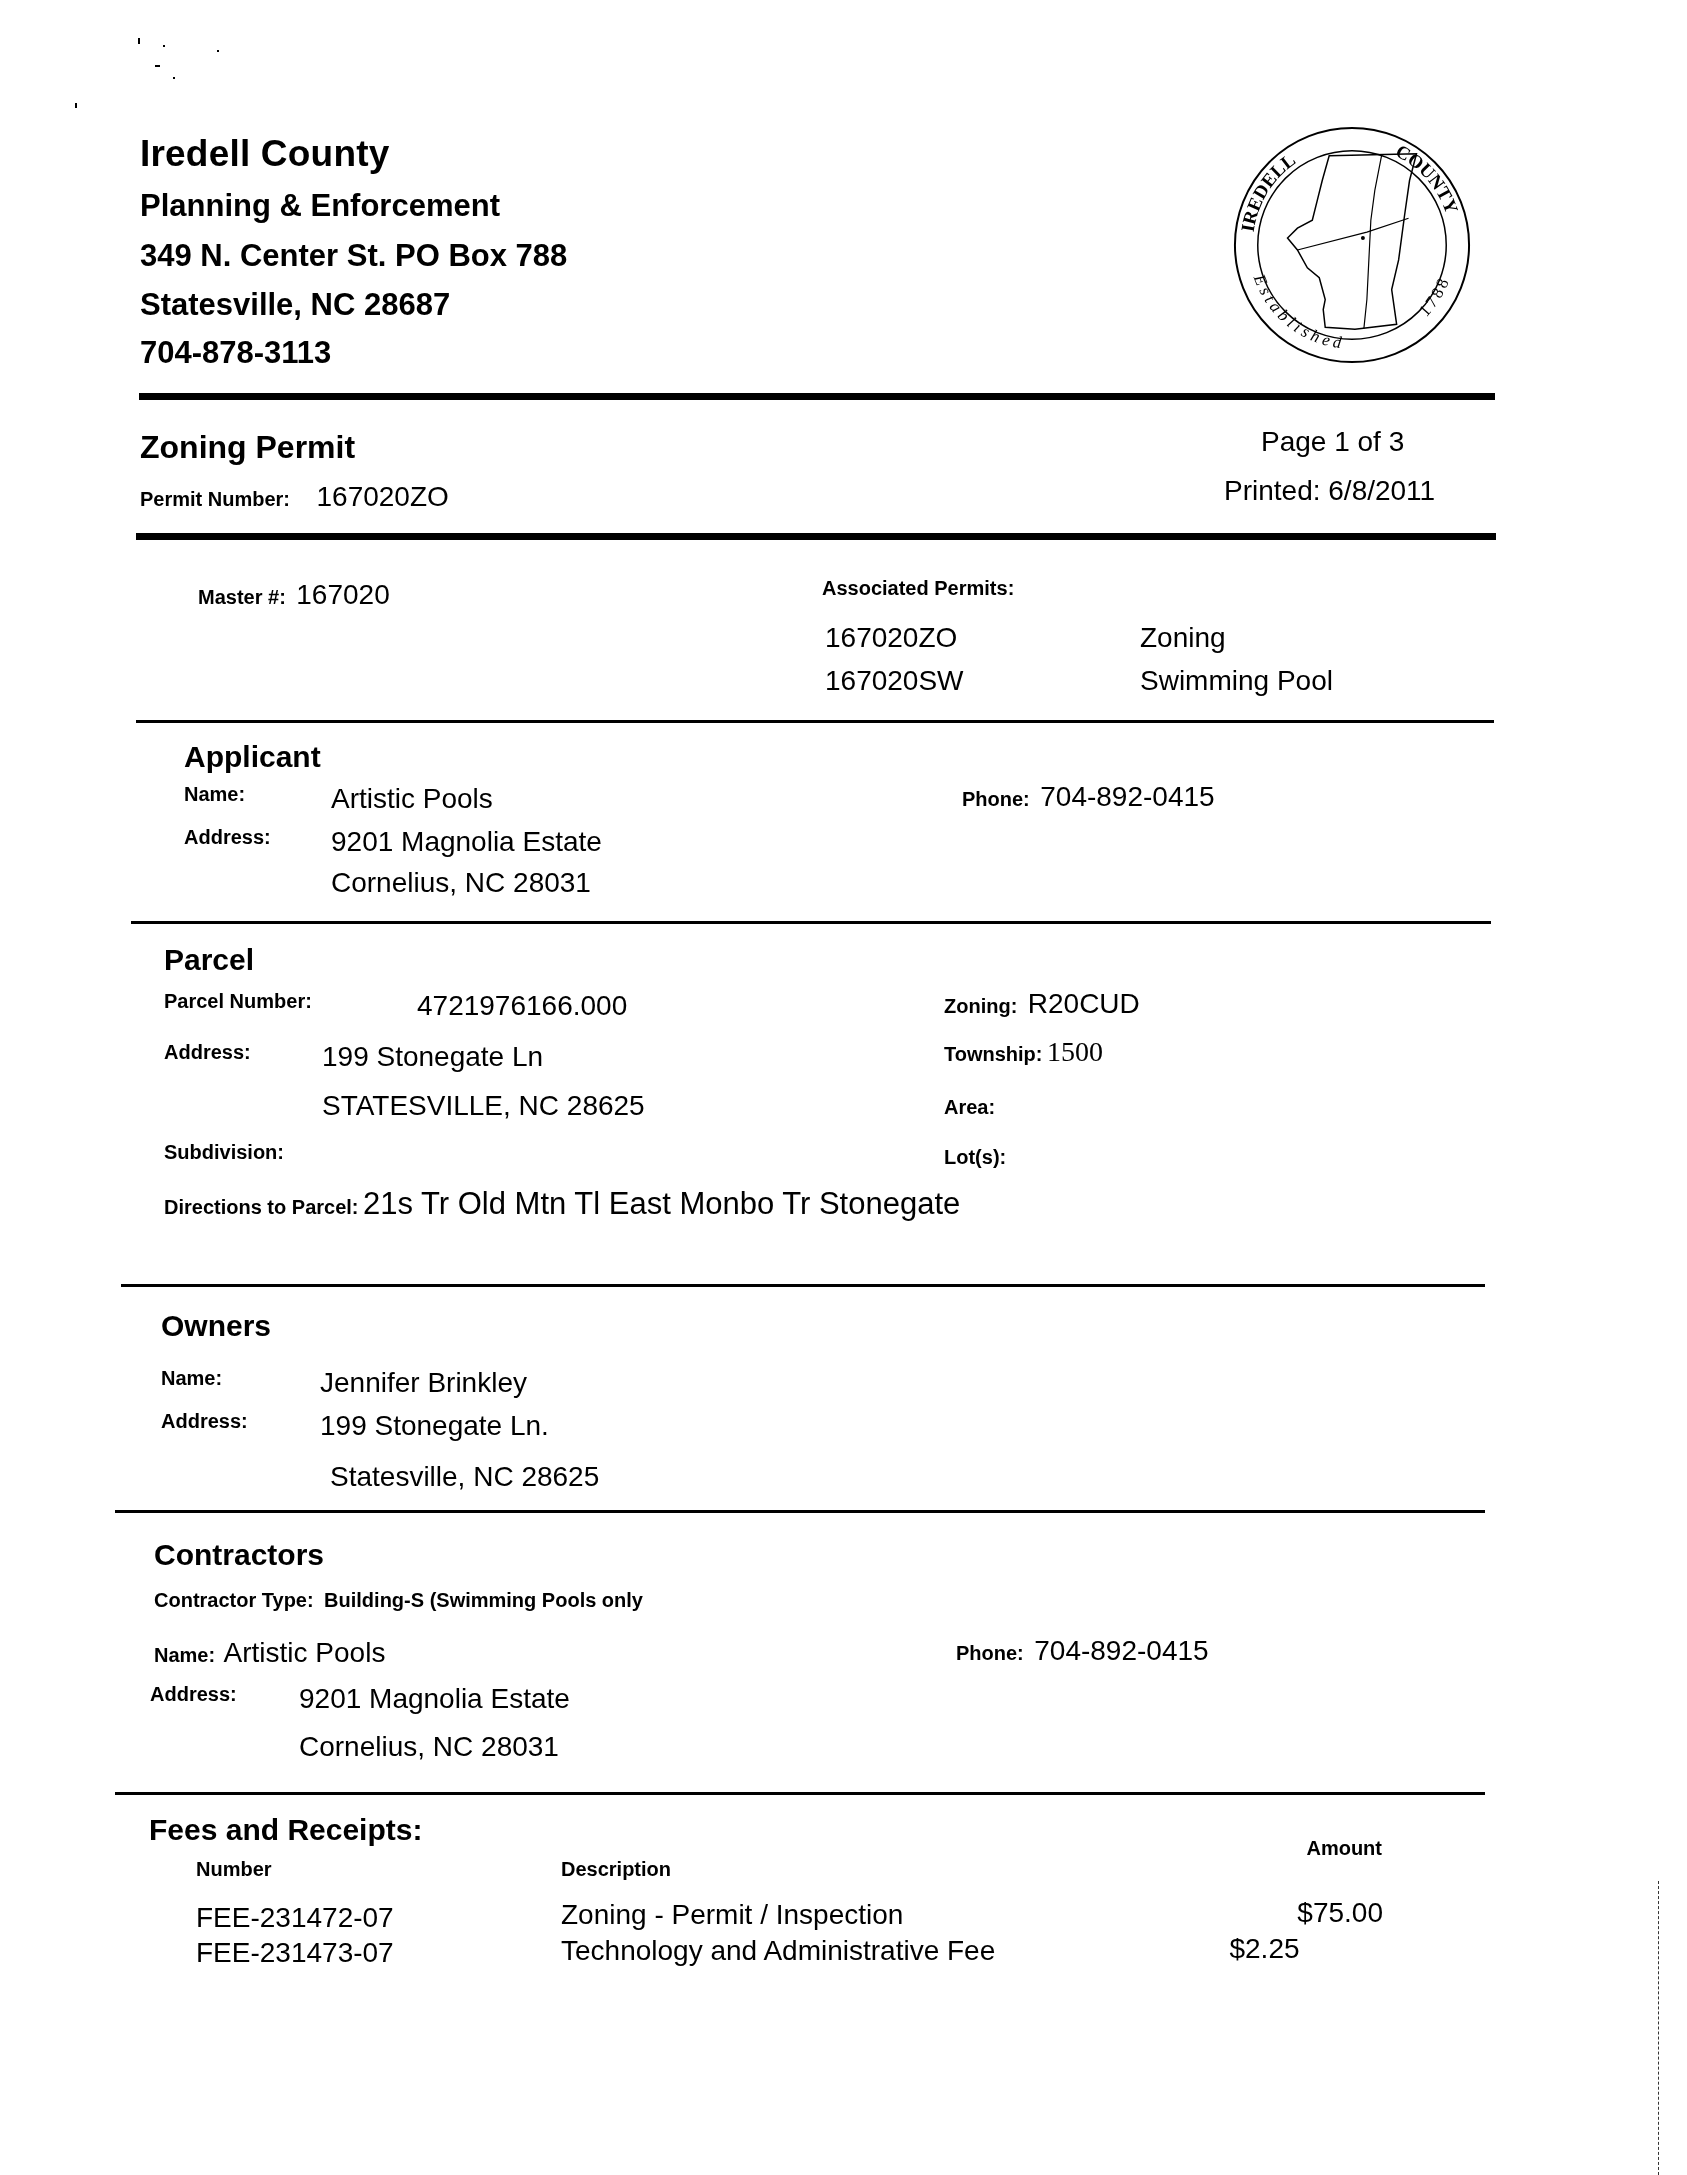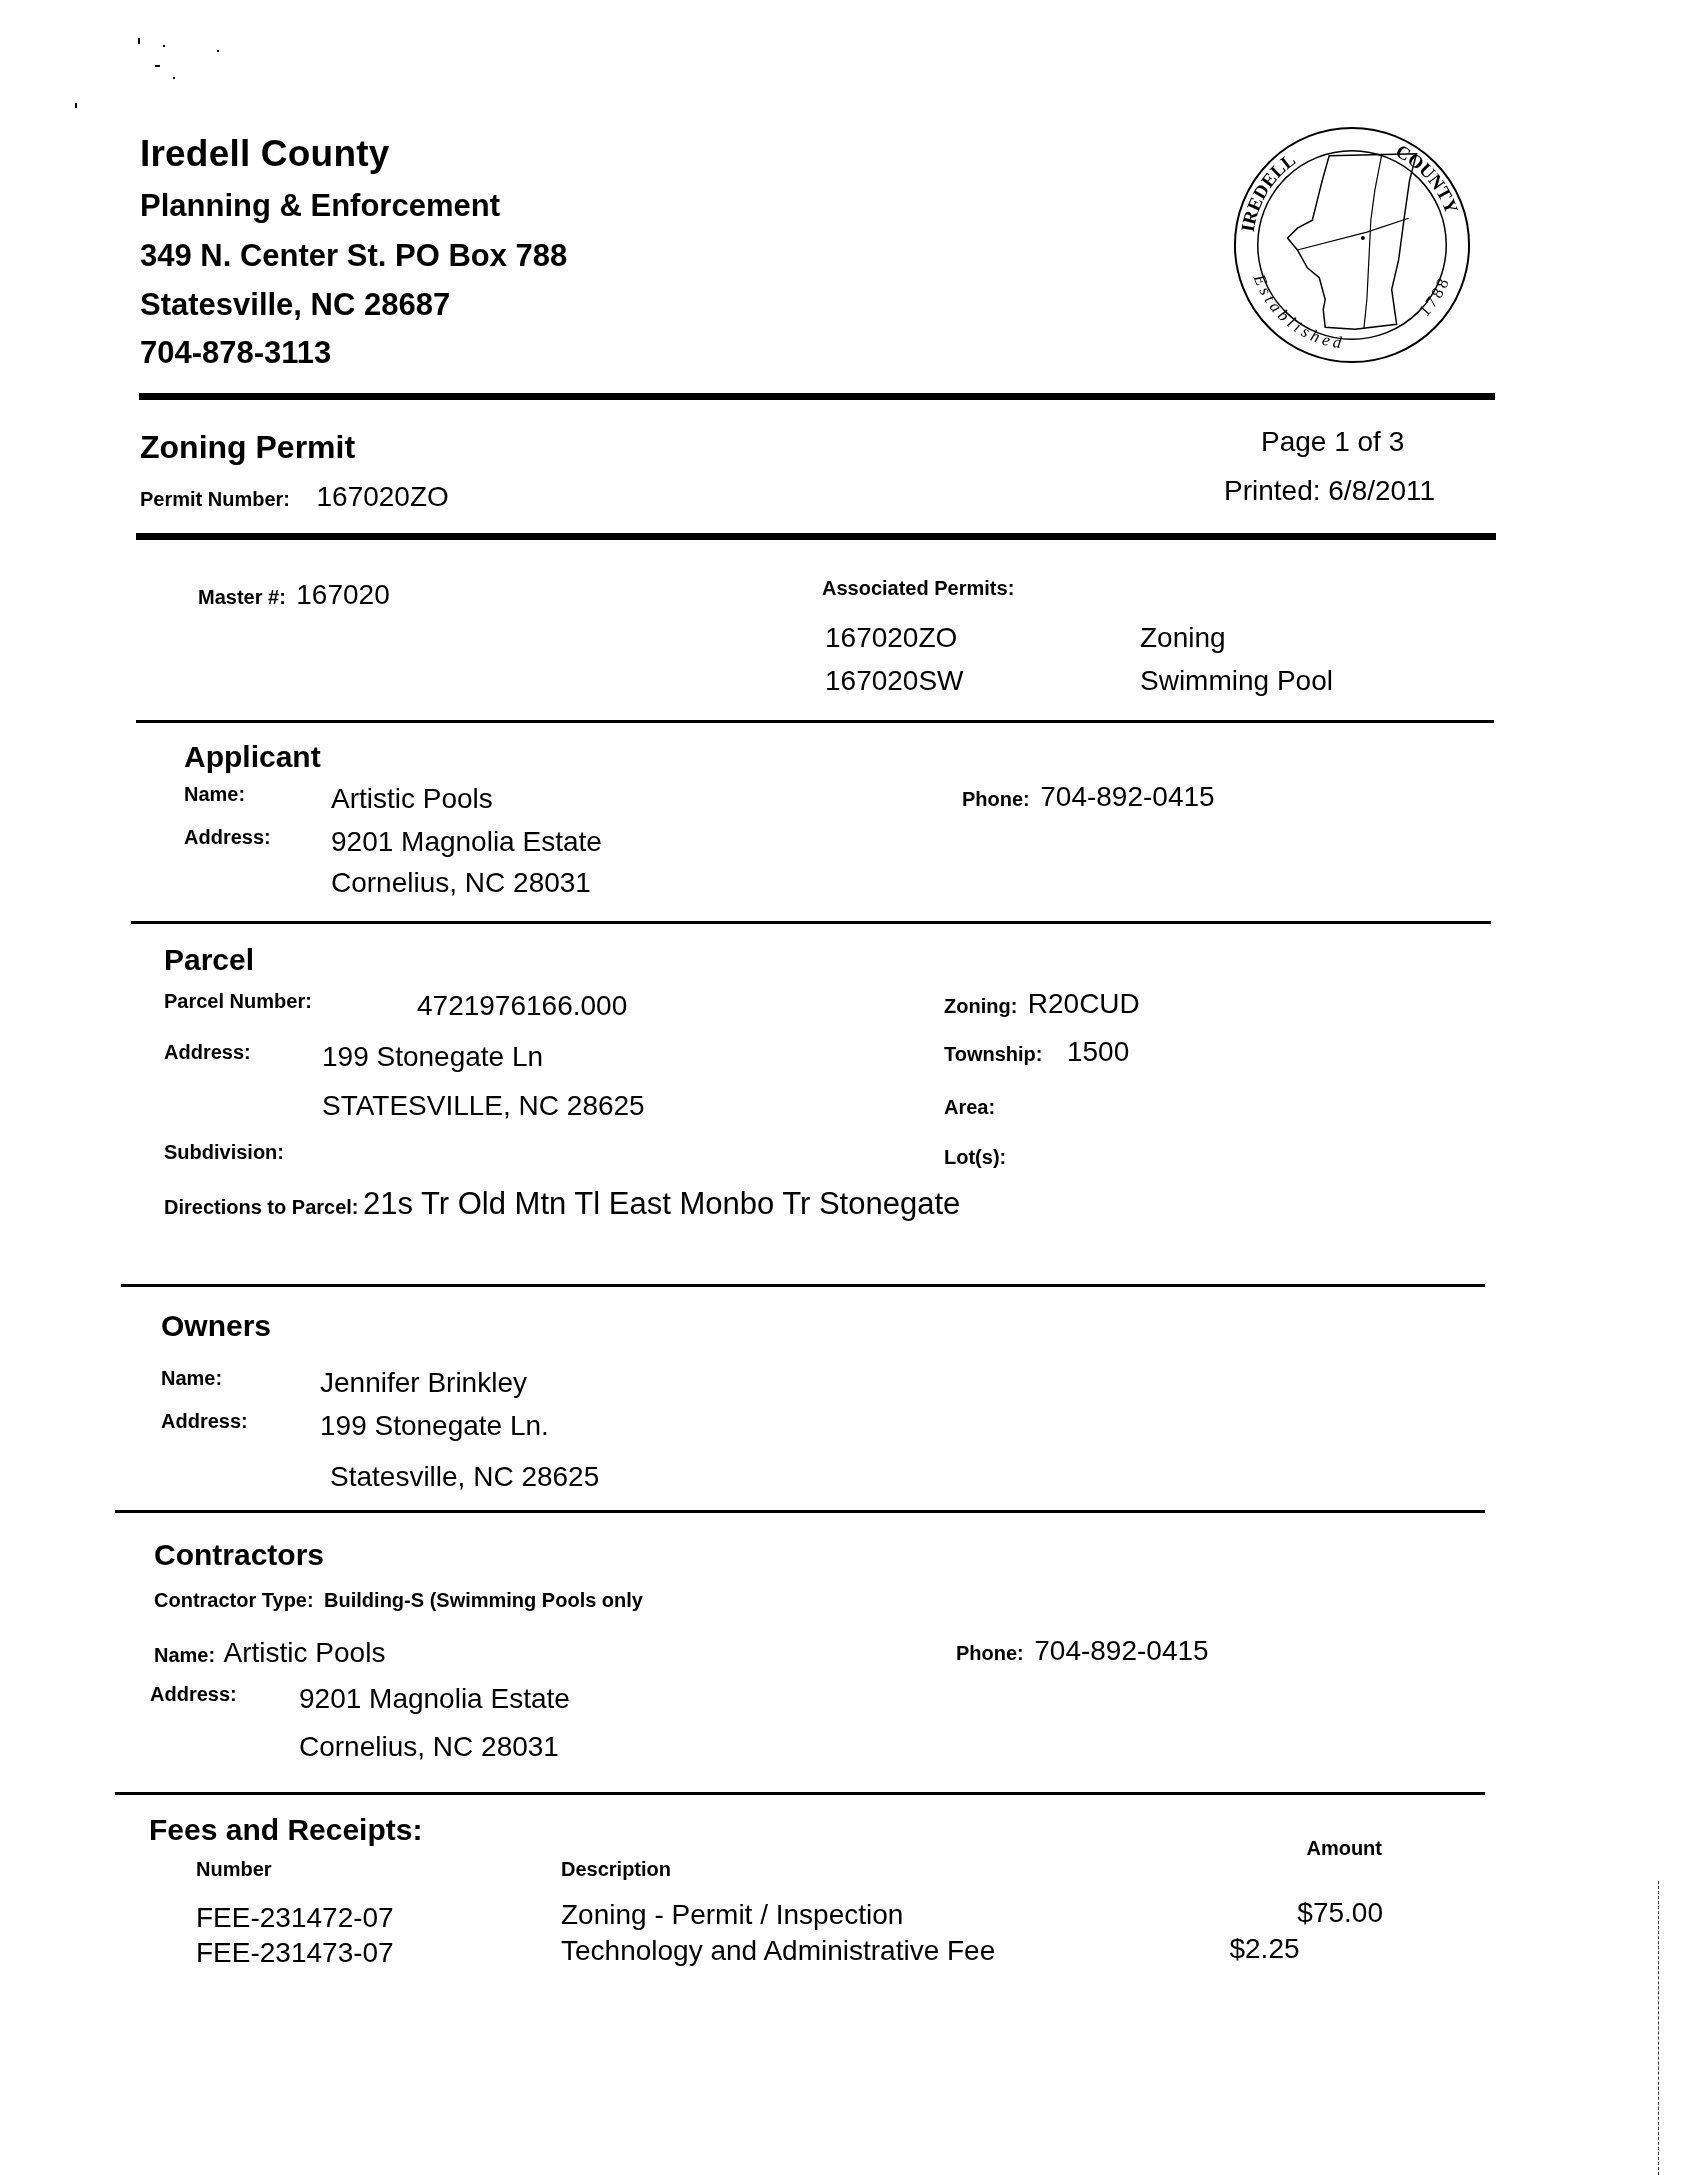--- a/index.html
+++ b/index.html
@@ -106,21 +106,21 @@
 <div class="abs val" style="left:322px;top:1090px;">STATESVILLE, NC 28625</div>
 <div class="abs lbl" style="left:164px;top:1141px;">Subdivision:</div>
 <div class="abs val" style="left:356px;top:1141px;"></div>
 
 <div class="abs" style="left:944px;top:988px;">
   <span class="lbl">Zoning:</span>
   <span class="val" style="margin-left:6px;">R20CUD</span>
 </div>
 <div class="abs" style="left:944px;top:1036px;">
   <span class="lbl">Township:</span>
-  <span class="val" style="margin-left:20px;">1500</span>
+  <span class="val" style="margin-left:0;font-family:Liberation Serif, serif;">1500</span>
 </div>
 <div class="abs" style="left:944px;top:1089px;">
   <span class="lbl">Area:</span>
   <span class="val"></span>
 </div>
 <div class="abs" style="left:944px;top:1139px;">
   <span class="lbl">Lot(s):</span>
   <span class="val"></span>
 </div>
 <div class="abs" style="left:164px;top:1186px;">

